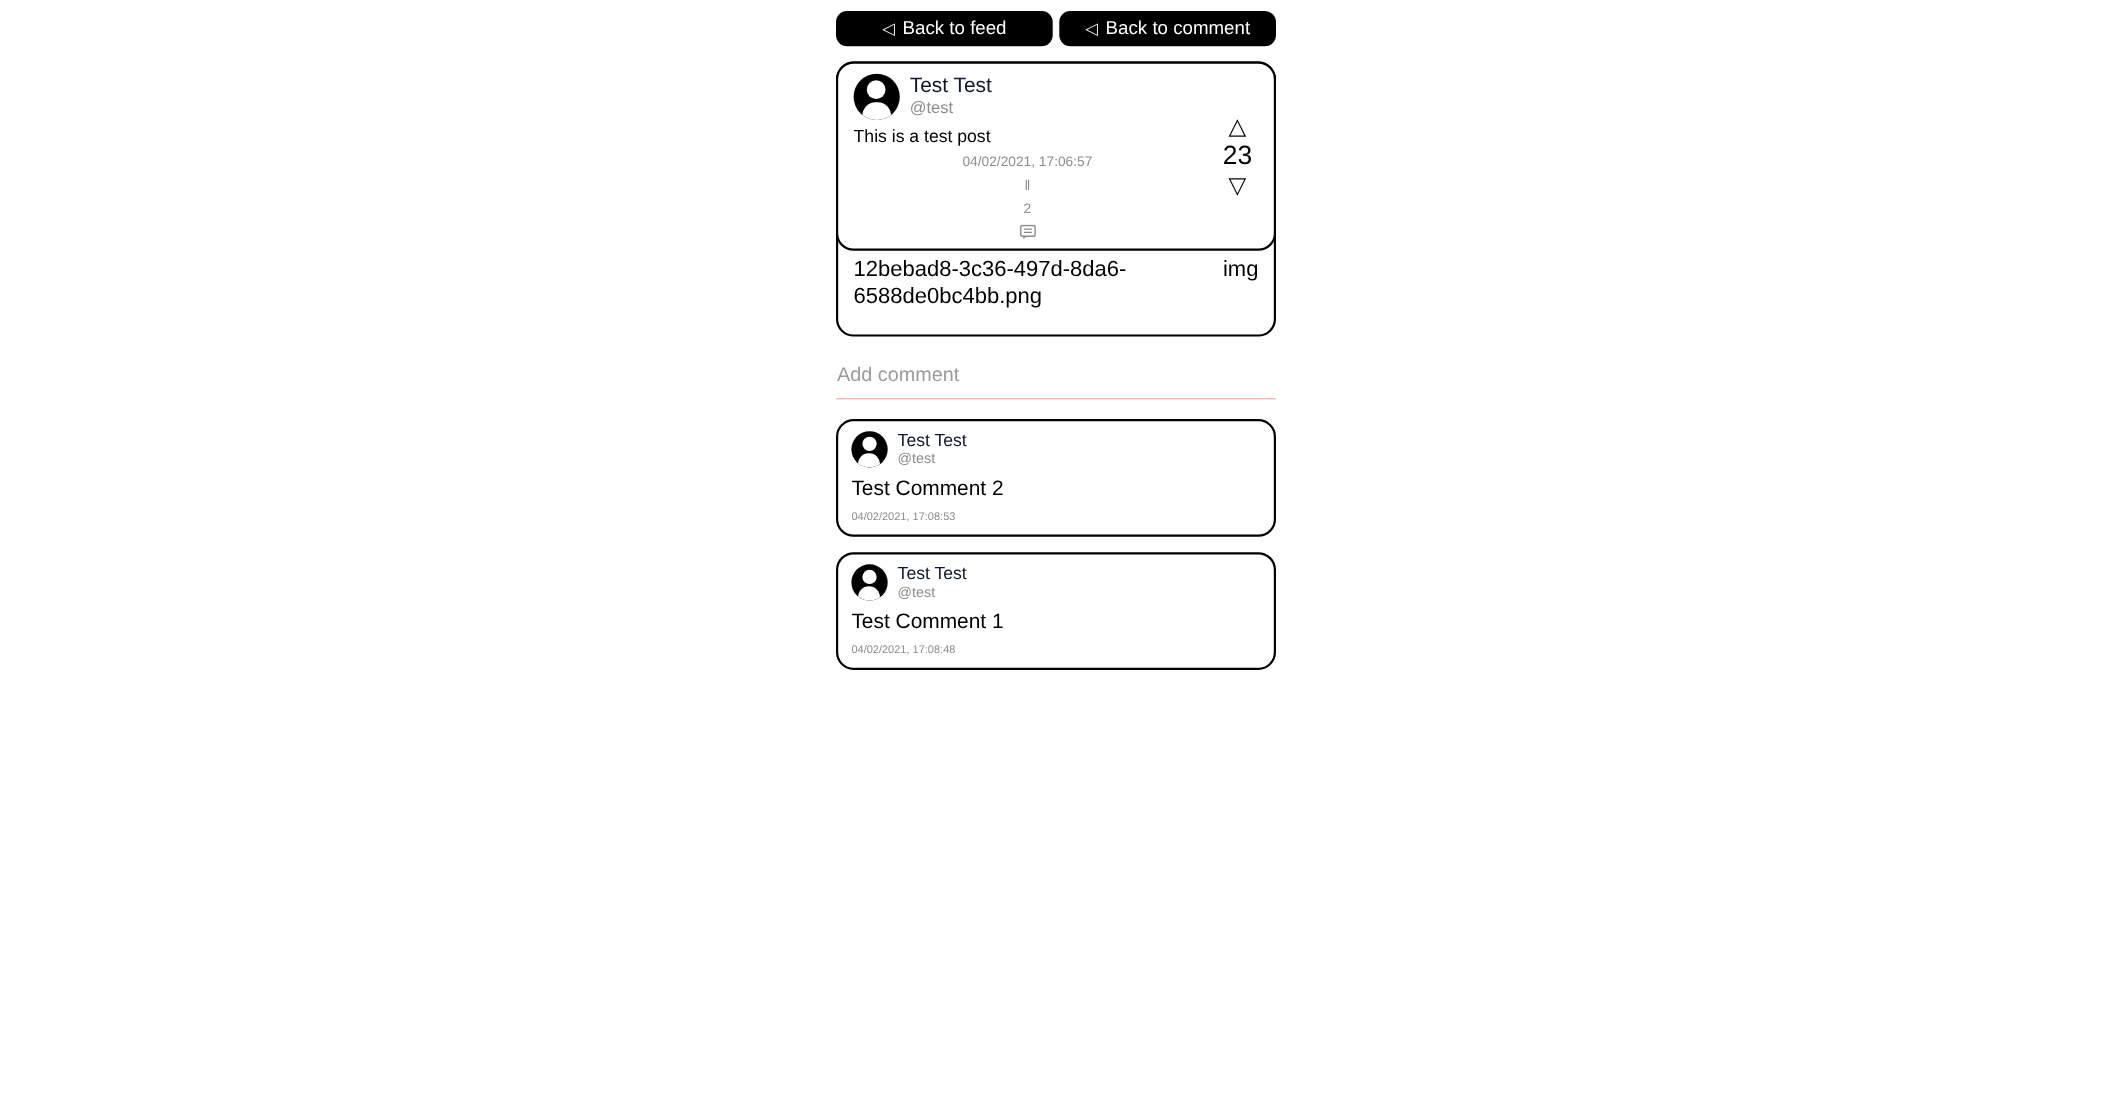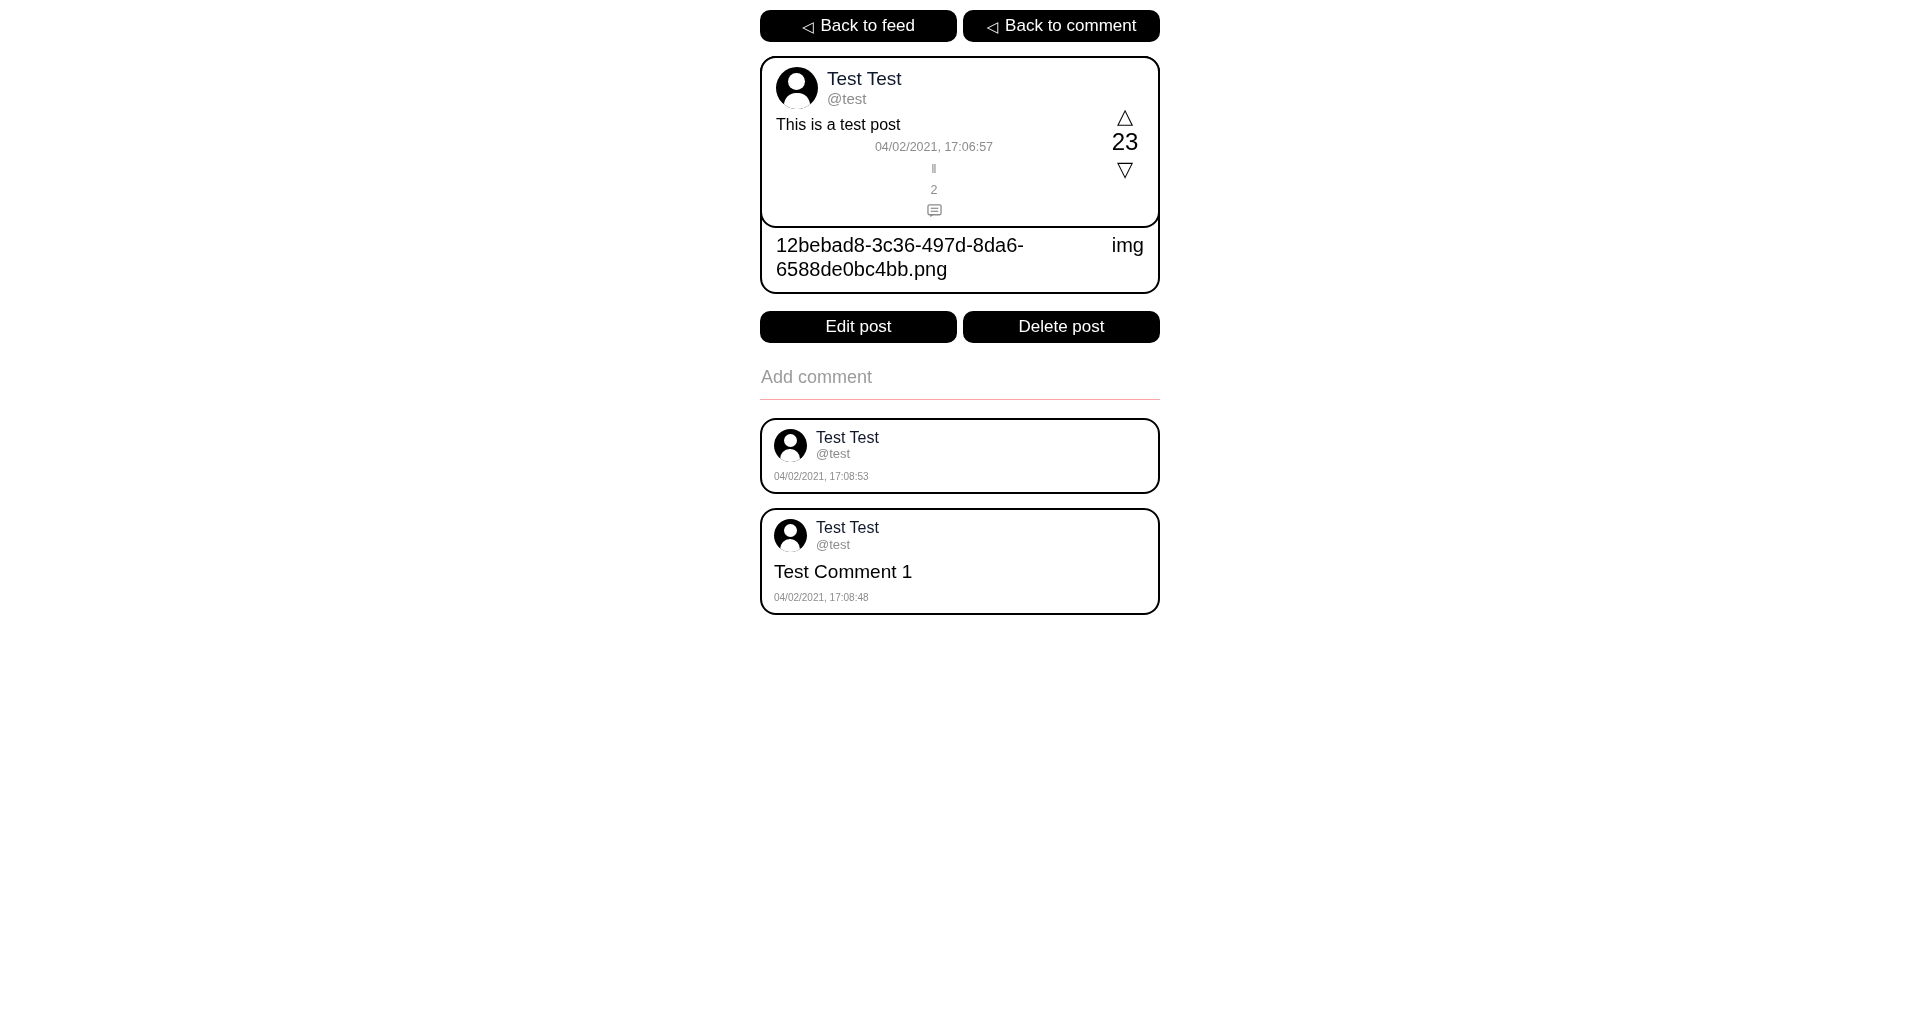--- a/index.html
+++ b/index.html
@@ -35,21 +35,21 @@
 
   .post-text { font-size: 16px; margin-top: 7px; }
   .meta-row { display: flex; align-items: center; gap: 7px; margin-top: 6px; color: #8c8c8c; font-size: 12.5px; flex-direction: column; }
   .meta-sep { font-size: 13px; }
   .bubble-icon { width: 15px; height: 14px; display: inline-block; }
 
   .vote-col { width: 66px; display: flex; flex-direction: column; align-items: center; justify-content: center; gap: 3px; flex: none; }
   .vote-btn { background: none; border: none; font-family: inherit; font-size: 21px; font-weight: bold; line-height: 1; cursor: pointer; color: #000; padding: 0; }
   .vote-count { font-size: 24px; line-height: 1.1; }
 
-  .attachment-row { display: flex; align-items: flex-start; padding: 7px 14px 10px 14px; font-size: 20px; line-height: 1.22; }
+  .attachment-row { display: flex; align-items: flex-start; padding: 7px 14px 22px 14px; font-size: 20px; line-height: 1.22; }
   .filename { flex: 1; overflow-wrap: break-word; min-width: 0; padding-right: 20px; cursor: pointer; }
   .file-type { flex: none; }
 
   
   .actions { margin-top: 17px; }
 
   
   .comment-input {
     display: block; width: 100%; margin-top: 21px; border: none;
     border-bottom: 1px solid #fca5a5; font-size: 18px; font-family: inherit;
@@ -110,35 +110,32 @@
         <div class="vote-count">23</div>
         <button class="vote-btn">▽</button>
       </div>
     </div>
     <div class="attachment-row">
       <span class="filename">12bebad8-3c36-497d-8da6-6588de0bc4bb.png</span>
       <span class="file-type">img</span>
     </div>
   </div>
 
-  <div class="btn-row actions">
-    <button class="pill-btn">Edit post</button>
-    <button class="pill-btn">Delete post</button>
-  </div>
 
   <input class="comment-input" type="text" placeholder="Add comment" style="">
 
   <div class="comment-card first">
     <div class="user-row">
       <span class="avatar sm"></span>
       <span>
         <div class="name">Test Test</div>
         <div class="handle">@test</div>
       </span>
     </div>
+    <div class="comment-text">Test Comment 2</div>
     <div class="comment-time">04/02/2021, 17:08:53</div>
   </div>
 
   <div class="comment-card next">
     <div class="user-row">
       <span class="avatar sm"></span>
       <span>
         <div class="name">Test Test</div>
         <div class="handle">@test</div>
       </span>

